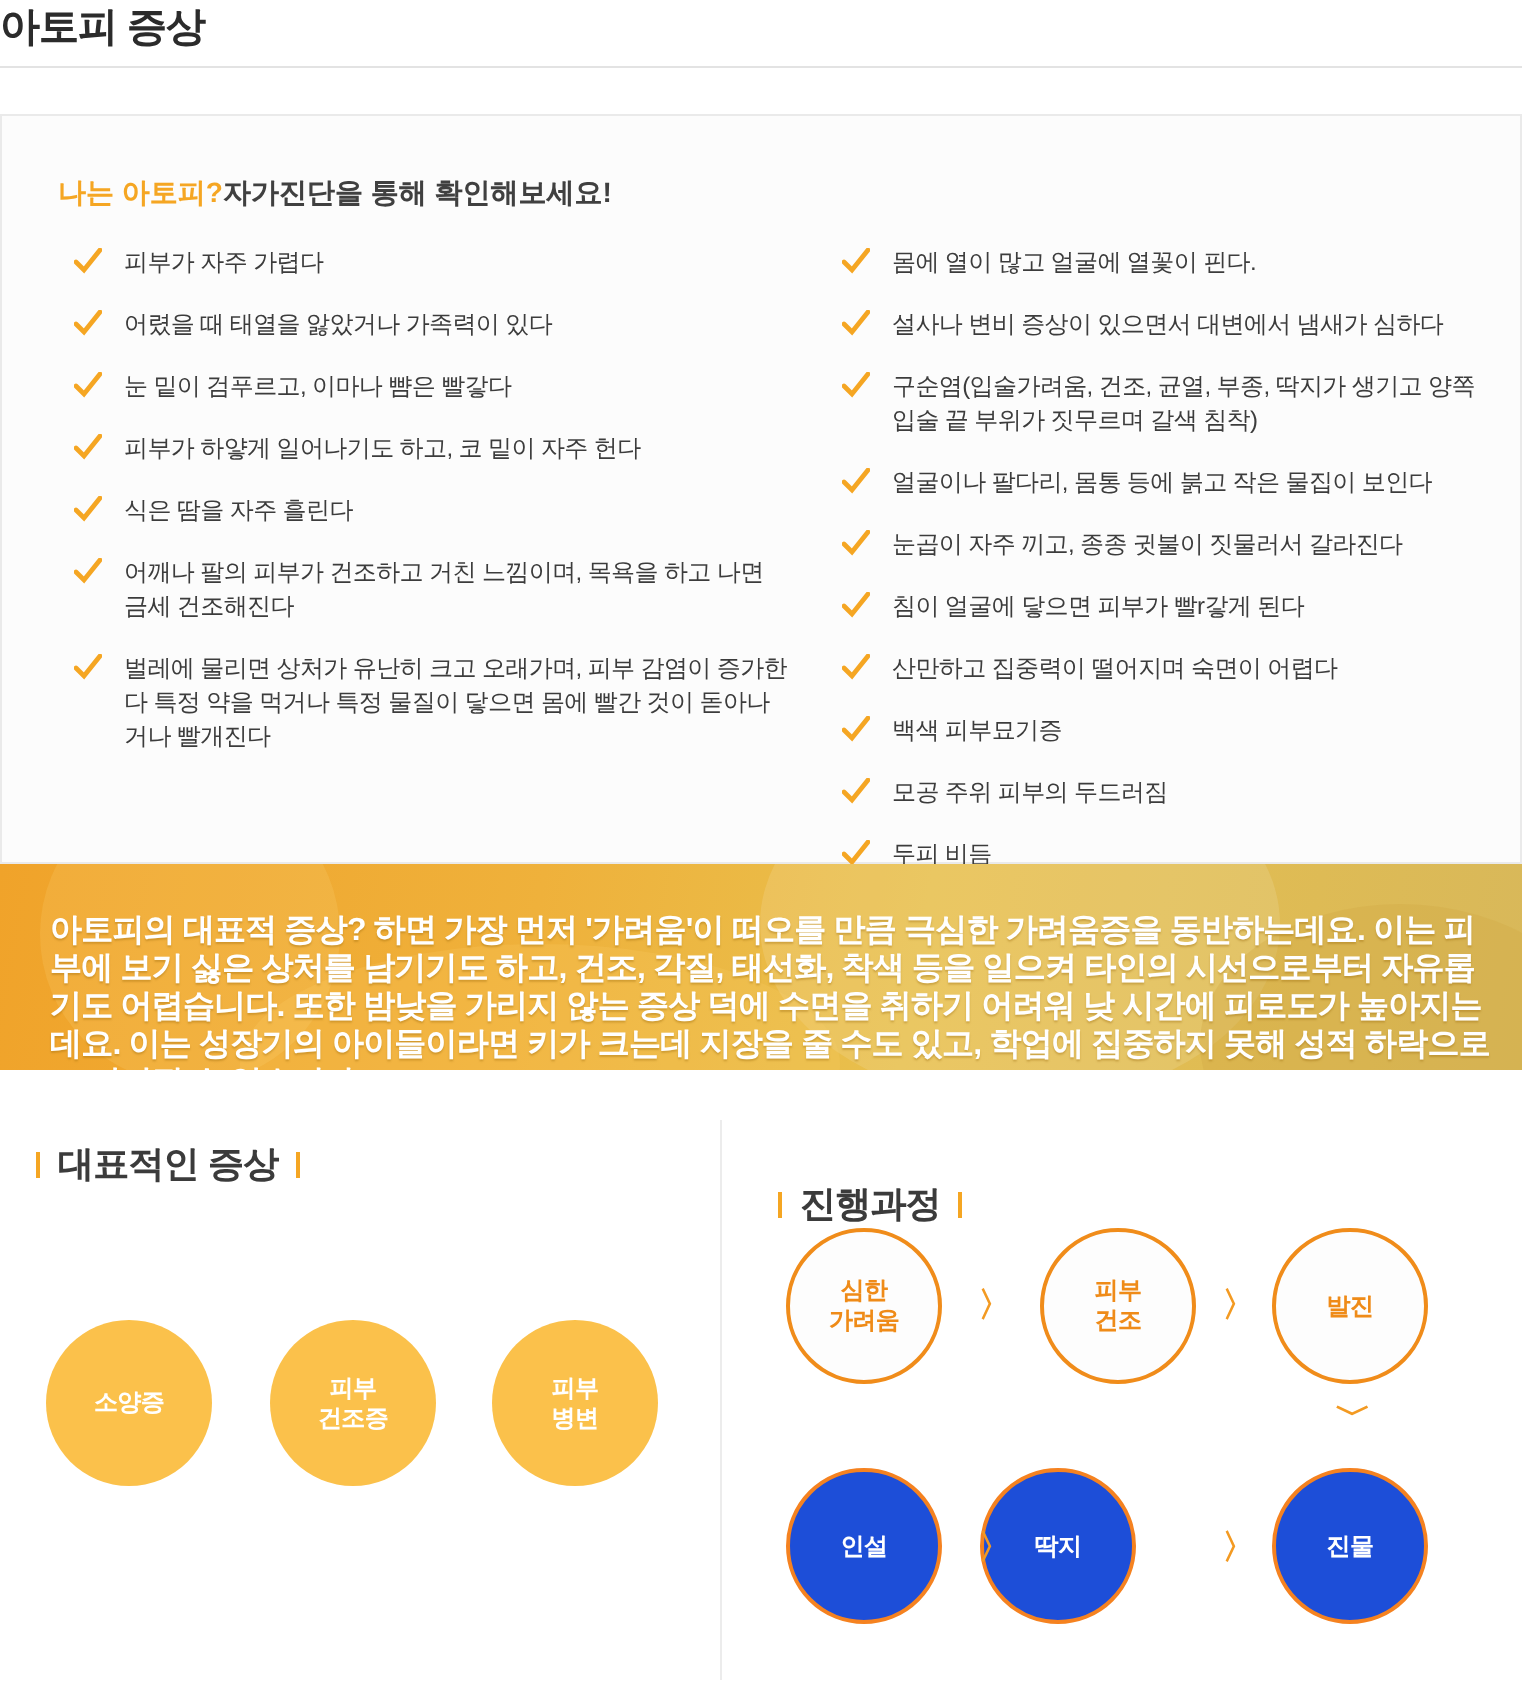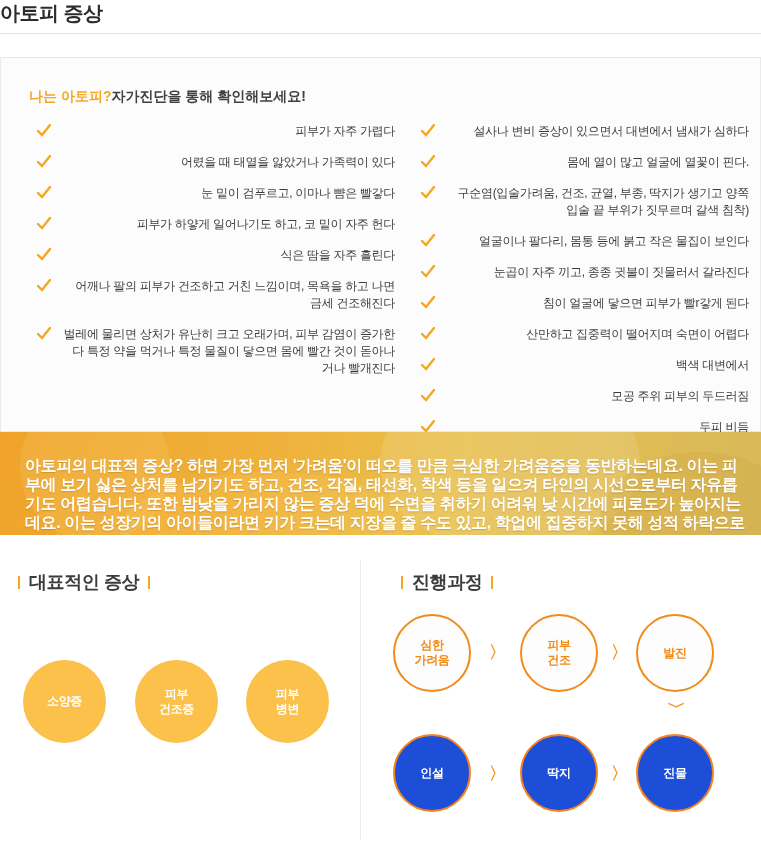--- a/index.html
+++ b/index.html
@@ -43,21 +43,20 @@
   .col-right { left: 418px; width: 330px; }
 
   .item {
     position: relative;
     padding-left: 27px;
     margin-bottom: 14px;
     font-size: 12px;
     line-height: 17px;
     color: #3c3c3c;
     letter-spacing: -0.3px;
-    text-align: right;
   }
   .tick {
     position: absolute; left: 2px; top: 1px;
     width: 14px; height: 14px;
   }
   .tick svg { display: block; }
 
   
   .banner {
     position: absolute; left: 0; top: 432px;
@@ -117,21 +116,21 @@
   .c-proc {
     width: 78px; height: 78px;
     border: 2px solid #f08c1a;
     background: #fdfdfd; color: #ef8b18;
   }
   .c-proc.filled { background: #1d4ed8; color: #ffffff; border-color: #f58220; }
   .p1 { left: 393px; top: 614px; }
   .p2 { left: 520px; top: 614px; }
   .p3 { left: 636px; top: 614px; text-align: right; }
   .p4 { left: 393px; top: 734px; }
-  .p5 { left: 520px; top: 734px; }
+  .p5 { left: 490px; top: 734px; }
   .p6 { left: 636px; top: 734px; }
 
   .arrow {
     position: absolute; color: #f39a22; font-size: 17px; font-weight: bold;
     font-family: "DejaVu Sans", sans-serif;
   }
   .a1 { left: 489px; top: 641px; }
   .a2 { left: 611px; top: 641px; }
   .a3 { left: 667px; top: 698px; transform: rotate(90deg); }
   .a4 { left: 611px; top: 761px; transform: rotate(180deg); }
@@ -210,36 +209,36 @@
       </div>
     </div>
 
     <div class="col col-right">
       <div class="item">
         <span class="tick">
             <svg width="14" height="14" viewBox="0 0 14 14">
               <path d="M1 7 L5 11 L13 1" stroke="#f5a623" stroke-width="2.4" fill="none" stroke-linecap="round"></path>
             </svg>
           </span>
+        <span>몸에 열이 많고 얼굴에 열꽃이 핀다.</span>
+      </div>
+      <div class="item">
+        <span class="tick">
+            <svg width="14" height="14" viewBox="0 0 14 14">
+              <path d="M1 7 L5 11 L13 1" stroke="#f5a623" stroke-width="2.4" fill="none" stroke-linecap="round"></path>
+            </svg>
+          </span>
         <span>설사나 변비 증상이 있으면서 대변에서 냄새가 심하다</span>
       </div>
       <div class="item">
         <span class="tick">
             <svg width="14" height="14" viewBox="0 0 14 14">
               <path d="M1 7 L5 11 L13 1" stroke="#f5a623" stroke-width="2.4" fill="none" stroke-linecap="round"></path>
             </svg>
           </span>
-        <span>몸에 열이 많고 얼굴에 열꽃이 핀다.</span>
-      </div>
-      <div class="item">
-        <span class="tick">
-            <svg width="14" height="14" viewBox="0 0 14 14">
-              <path d="M1 7 L5 11 L13 1" stroke="#f5a623" stroke-width="2.4" fill="none" stroke-linecap="round"></path>
-            </svg>
-          </span>
         <span>구순염(입술가려움, 건조, 균열, 부종, 딱지가 생기고 양쪽 입술 끝 부위가 짓무르며 갈색 침착)</span>
       </div>
       <div class="item">
         <span class="tick">
             <svg width="14" height="14" viewBox="0 0 14 14">
               <path d="M1 7 L5 11 L13 1" stroke="#f5a623" stroke-width="2.4" fill="none" stroke-linecap="round"></path>
             </svg>
           </span>
         <span>얼굴이나 팔다리, 몸통 등에 붉고 작은 물집이 보인다</span>
       </div>
@@ -266,21 +265,21 @@
             </svg>
           </span>
         <span>산만하고 집중력이 떨어지며 숙면이 어렵다</span>
       </div>
       <div class="item">
         <span class="tick">
             <svg width="14" height="14" viewBox="0 0 14 14">
               <path d="M1 7 L5 11 L13 1" stroke="#f5a623" stroke-width="2.4" fill="none" stroke-linecap="round"></path>
             </svg>
           </span>
-        <span>백색 대변에서</span>
+        <span>백색 피부묘기증</span>
       </div>
       <div class="item">
         <span class="tick">
             <svg width="14" height="14" viewBox="0 0 14 14">
               <path d="M1 7 L5 11 L13 1" stroke="#f5a623" stroke-width="2.4" fill="none" stroke-linecap="round"></path>
             </svg>
           </span>
         <span>모공 주위 피부의 두드러짐</span>
       </div>
       <div class="item">
@@ -317,21 +316,21 @@
   </div>
   <div class="circ c-left l3">
     <div>
       <div>피부</div>
       <div>병변</div>
     </div>
   </div>
 
   <div class="divider-v"></div>
 
-  <div class="sec-title" style="left:389px; top:570px;margin-left:12px;">
+  <div class="sec-title" style="left:389px; top:590px;">
     <span class="bar"></span><span>진행과정</span><span class="bar-r"></span>
   </div>
 
   <div class="circ c-proc p1">
     <div>
       <div>심한</div>
       <div>가려움</div>
     </div>
   </div>
   <div class="arrow a1">〉</div>

